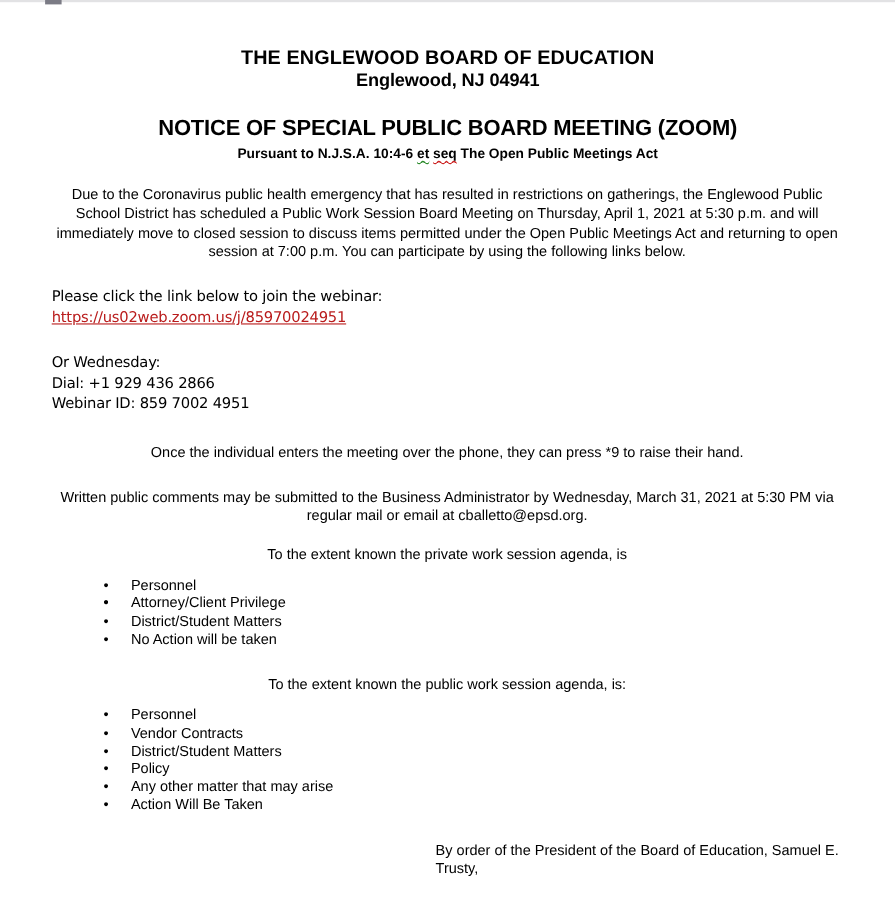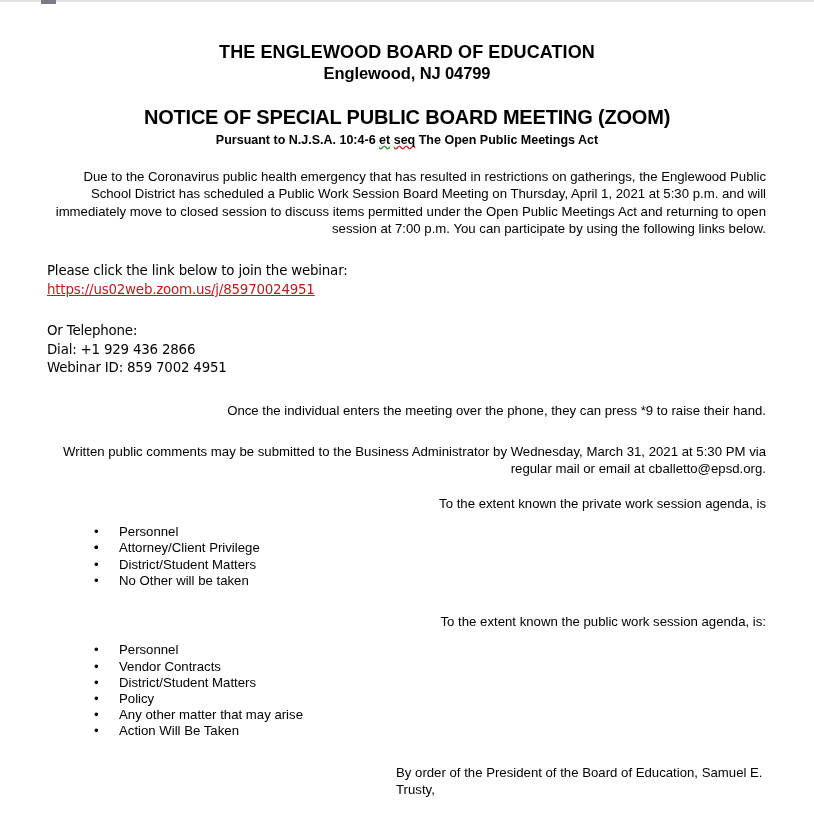--- a/index.html
+++ b/index.html
@@ -84,21 +84,21 @@
 
   
   .body-col {
     padding-left: 47px;
     padding-right: 48px;
   }
   p.para {
     margin: 0;
     font-size: 13.2px;
     line-height: 17.4px;
-    text-align: right;
+    text-align: center;
   }
   .gap-lead   { height: 21px; }
   .gap-md     { height: 17px; }
   .gap-lg     { height: 24px; }
   .gap-sm     { height: 12px; }
 
   
   .alt-font {
     font-family: "DejaVu Sans", sans-serif;
     font-size: 13.4px;
@@ -147,21 +147,21 @@
 </head>
 <body>
 
 <div id="top-edge-line"></div>
 <div id="top-edge-notch"></div>
 
 <div id="page">
 
   <div class="letterhead">
     <div class="lh-org">THE ENGLEWOOD BOARD OF EDUCATION</div>
-    <div class="lh-city">Englewood, NJ 04799</div>
+    <div class="lh-city">Englewood, NJ 04941</div>
   </div>
 
   <div class="notice-title">NOTICE OF SPECIAL PUBLIC BOARD MEETING (ZOOM)</div>
 
   <div class="notice-sub">
     <span>Pursuant to N.J.S.A. 10:4-6 </span><span class="sp-green">et</span> <span class="sp-red">seq</span><span> The Open Public Meetings Act</span>
   </div>
 
   <div class="body-col">
 
@@ -172,21 +172,21 @@
     <div class="gap-lg"></div>
 
     <div class="alt-font">Please click the link below to join the webinar:</div>
 
     <div>
       <a class="zoom-link" href="#">https://us02web.zoom.us/j/85970024951</a>
     </div>
 
     <div class="gap-lg"></div>
 
-    <div class="alt-font">Or Telephone:</div>
+    <div class="alt-font">Or Wednesday:</div>
     <div class="alt-font bold">Dial: +1 929 436 2866</div>
     <div class="alt-font bold">Webinar ID: 859 7002 4951</div>
 
     <div class="gap-lg"></div>
 
     <p class="para">Once the individual enters the meeting over the phone, they can press *9 to raise their hand.</p>
 
     <div class="gap-lg"></div>
 
     <p class="para">Written public comments may be submitted to the Business Administrator by Wednesday, March 31, 2021 at 5:30 PM via regular mail or email at cballetto@epsd.org.</p>
@@ -208,21 +208,21 @@
       <li>
         <span class="bullet">•</span>
         <span>Attorney/Client Privilege</span>
       </li>
       <li>
         <span class="bullet">•</span>
         <span>District/Student Matters</span>
       </li>
       <li>
         <span class="bullet">•</span>
-        <span>No Other will be taken</span>
+        <span>No Action will be taken</span>
       </li>
     </ul>
 
     <div class="gap-lg"></div>
 
     <p class="para">To the extent known the public work session agenda, is:</p>
 
     <div class="gap-sm"></div>
 
     <ul class="agenda">

